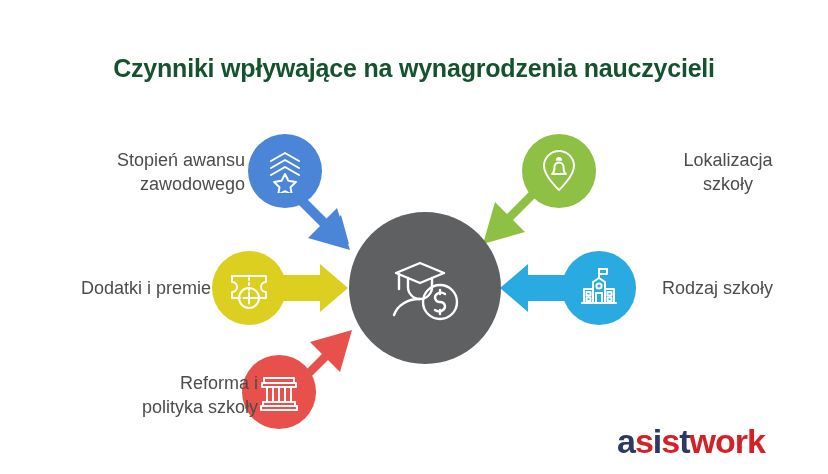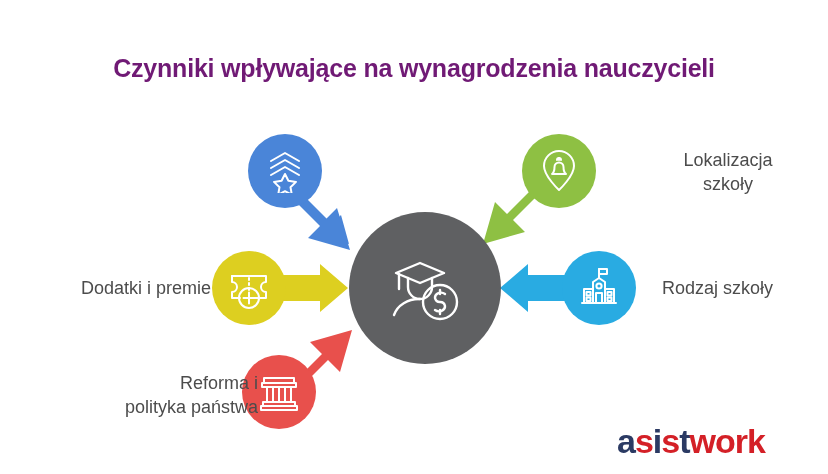--- a/index.html
+++ b/index.html
@@ -23,21 +23,21 @@
 
   
   .title {
     position: absolute;
     top: 53px;
     left: 0;
     width: 828px;
     text-align: center;
     font-size: 25px;
     font-weight: bold;
-    color: #701a75;
+    color: #14532d;
     letter-spacing: -0.2px;
     line-height: 1.2;
   }
 
   
   .arrow-layer {
     position: absolute;
     top: 0;
     left: 0;
     width: 828px;
@@ -279,25 +279,27 @@
 
         <path d="M 38 38 L 38 24 L 29 24"></path>
         <rect x="31.5" y="27" width="4" height="3.5"></rect>
         <rect x="31.5" y="32.5" width="4" height="3.5"></rect>
 
         <path d="M 6 38 L 40 38"></path>
       </svg>
     </span>
   </div>
 
+  <div class="label label-advancement">Stopień awansu
+zawodowego</div>
 
   <div class="label label-bonuses">Dodatki i premie</div>
 
   <div class="label label-reform">Reforma i
-polityka państwa</div>
+polityka szkoły</div>
 
   <div class="label label-location">Lokalizacja
 szkoły</div>
 
   <div class="label label-schooltype">Rodzaj szkoły</div>
 
   <div class="logo"><span class="logo-a">a</span><span class="logo-s1">s</span><span class="logo-i">i</span><span class="logo-s2">s</span><span class="logo-t">t</span><span class="logo-work">work</span></div>
 
 </div>
 

